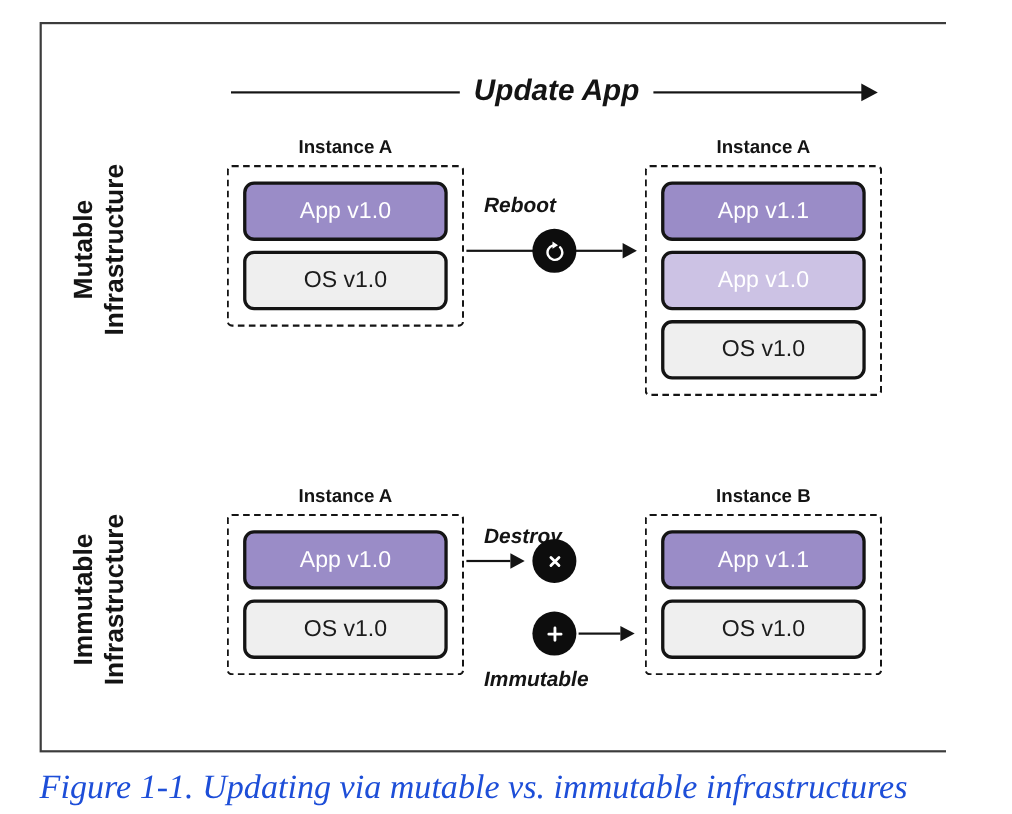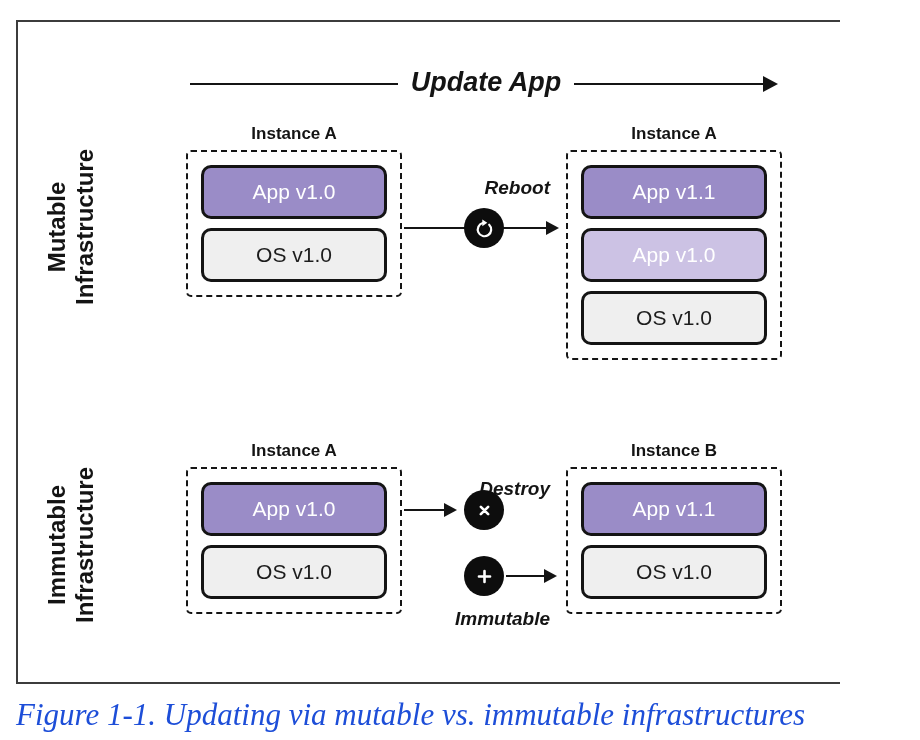--- a/index.html
+++ b/index.html
@@ -4,20 +4,21 @@
 <style>
   * { margin: 0; padding: 0; box-sizing: border-box; }
   html, body { background: #ffffff; }
   .page {
     position: relative;
     width: 840px; height: 740px;
     background: #ffffff;
     font-family: "Liberation Sans", sans-serif;
     color: #141414;
     overflow: hidden;
+    margin-left: 20px;
   }
   .figure-frame {
     position: absolute;
     left: 16px; top: 20px;
     width: 885px; height: 664px;
     border: 2px solid #3c3c3c;
     background: #ffffff;
   }
   
   .hline { position: absolute; height: 2px; background: #141414; }
@@ -78,21 +79,21 @@
   .action-circle {
     position: absolute;
     width: 40px; height: 40px;
     border-radius: 50%;
     background: #0d0d0d;
     display: flex; align-items: center; justify-content: center;
   }
   .action-circle svg { width: 23px; height: 23px; display: block; }
   .action-label {
     position: absolute;
-    width: 130px; text-align: right;
+    width: 130px; text-align: left;
     font-size: 19px; font-weight: 700; font-style: italic;
     white-space: nowrap;
   }
   
   .caption {
     position: absolute;
     left: 16px; top: 697px;
     font-family: "Liberation Serif", serif;
     font-style: italic;
     font-size: 31px;

